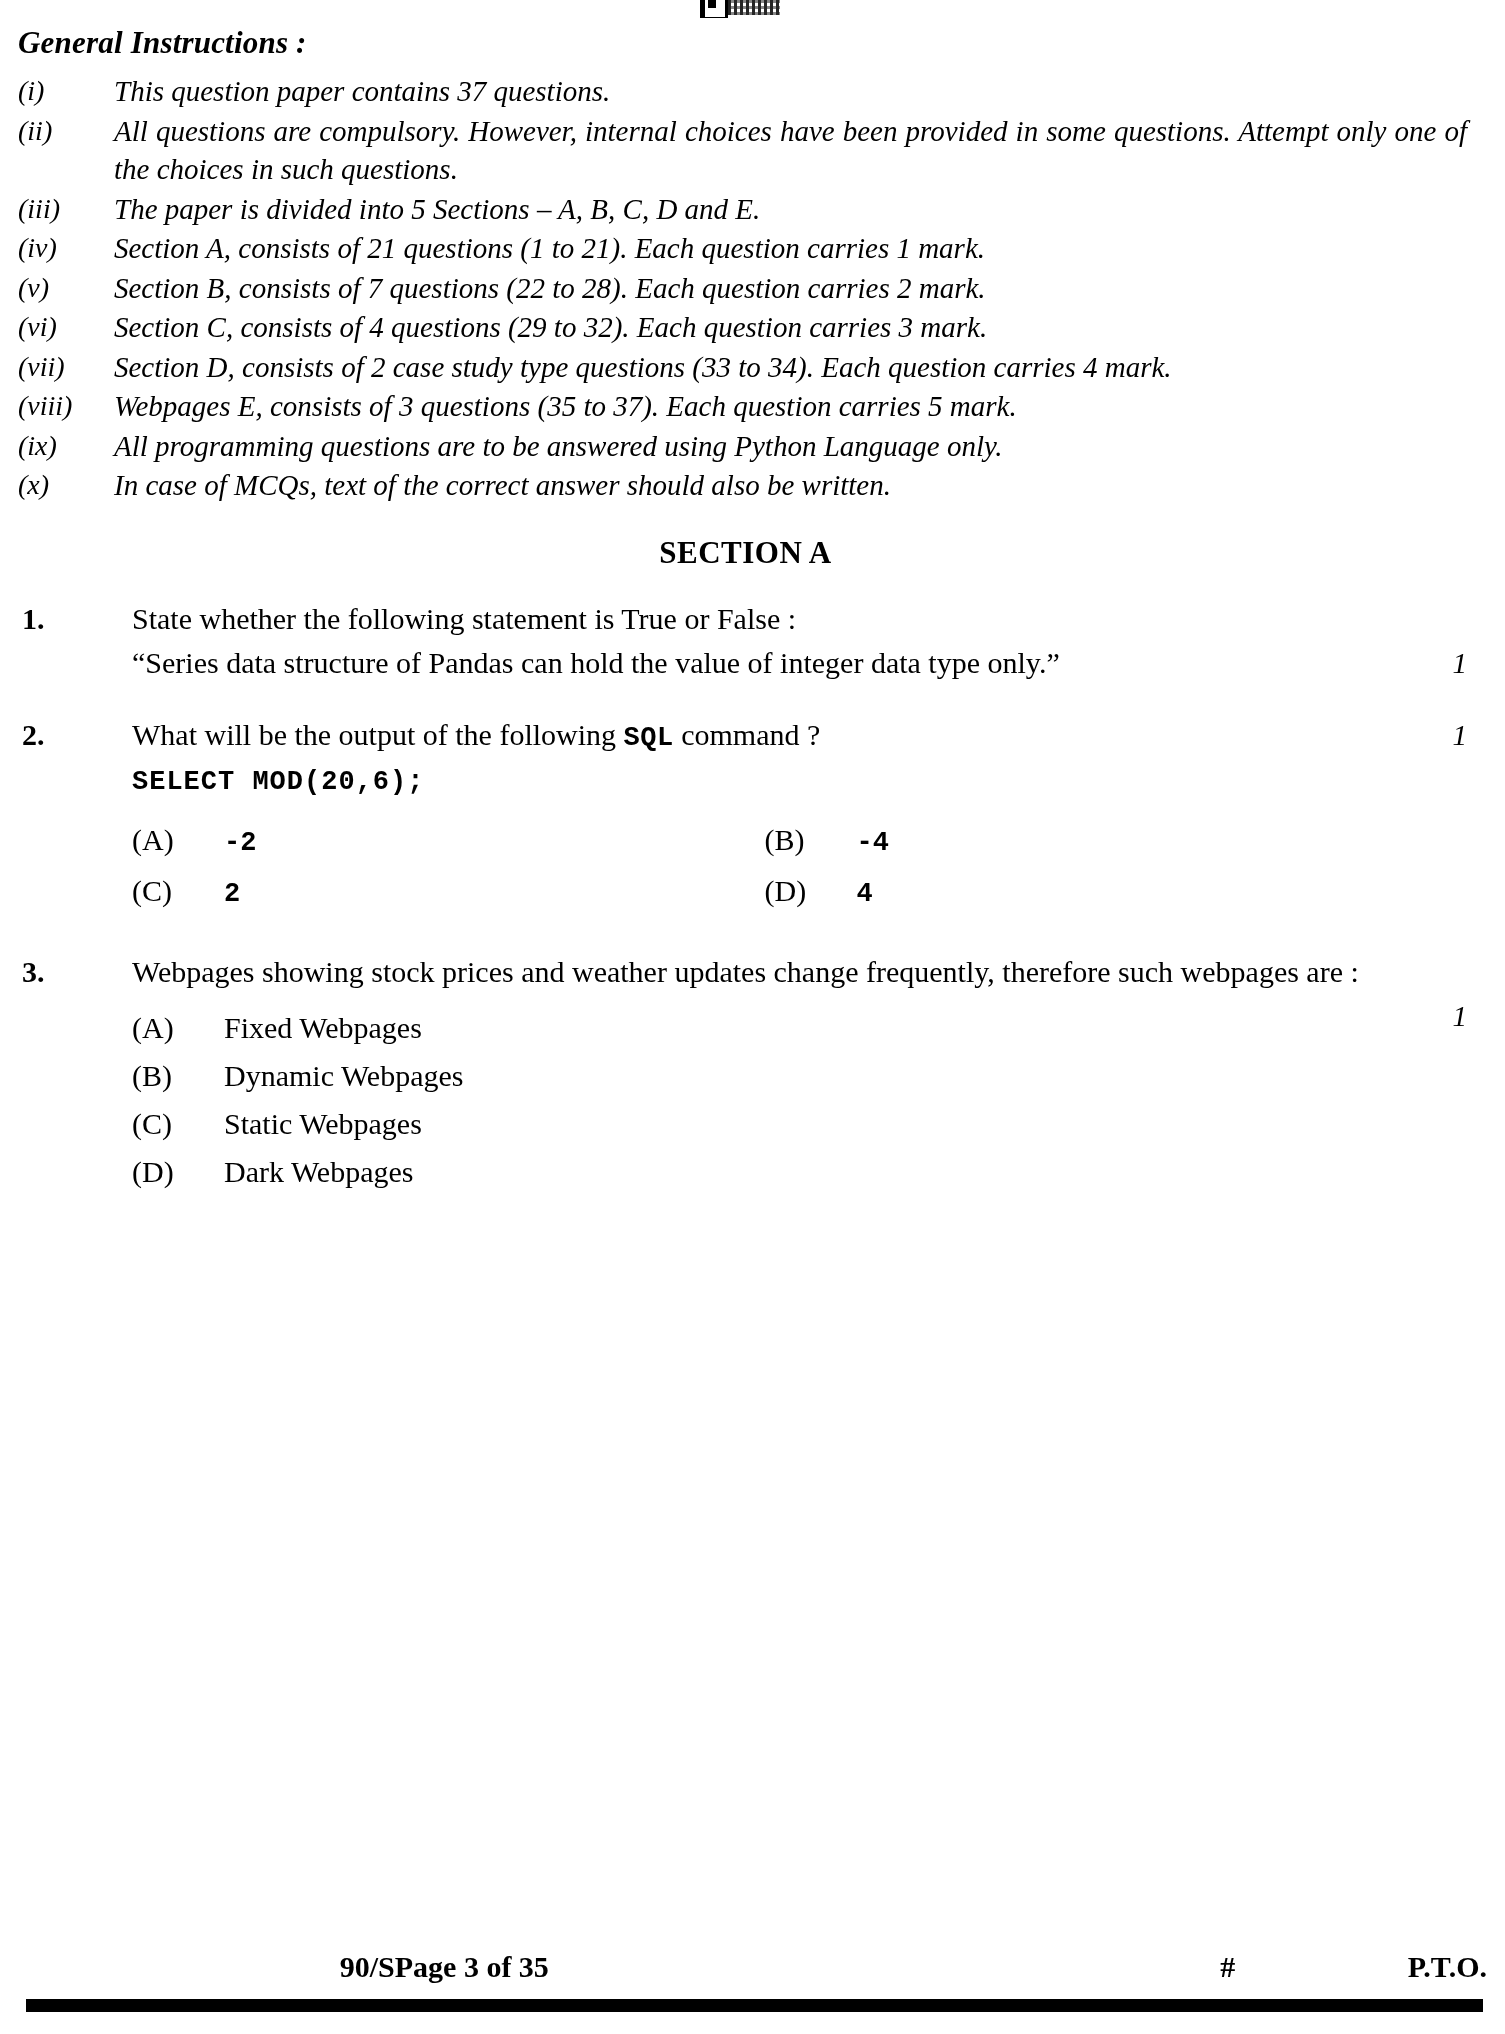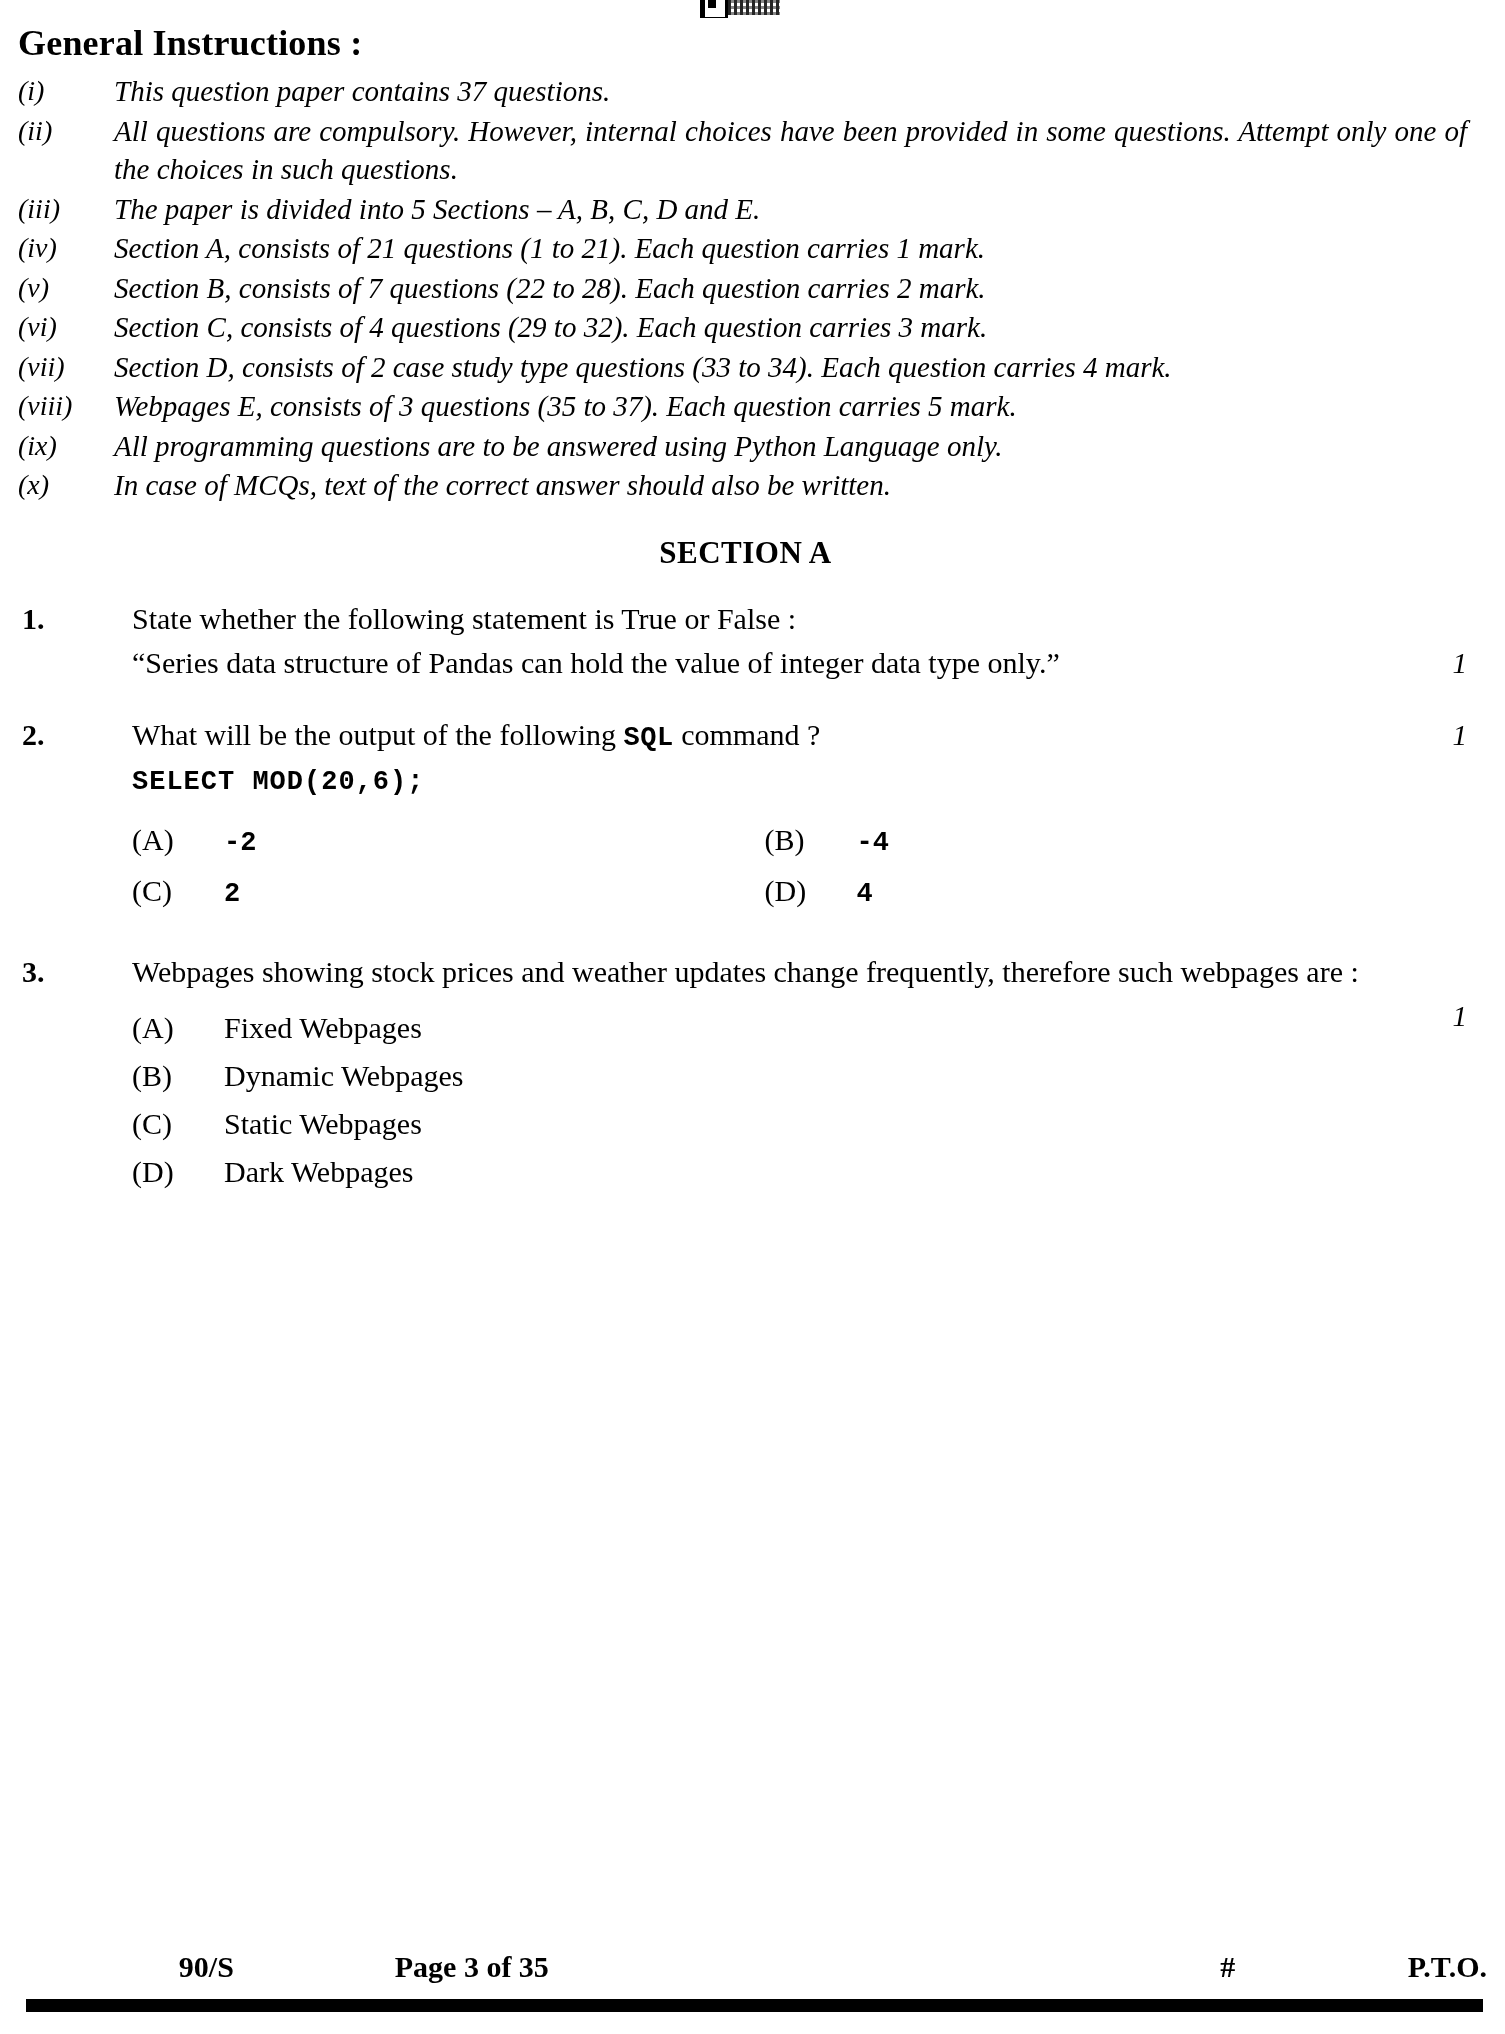--- a/index.html
+++ b/index.html
@@ -62,21 +62,22 @@
   
   .content {
     position: absolute;
     left: 18px;
     top: 24px;
     width: 1455px;
   }
 
   .gi-title {
     font-weight: bold;
-    font-size: 36px;
+    font-style: italic;
+    font-size: 31px;
     line-height: 38px;
     margin: 0 0 10px 0;
     letter-spacing: .2px;
   }
 
   
   .inst {
     display: flex;
     align-items: flex-start;
     font-style: italic;
@@ -191,21 +192,21 @@
     position: absolute;
     left: 18px;
     right: 18px;
     bottom: 46px;
     height: 42px;
     display: flex;
     align-items: center;
     font-weight: bold;
     font-size: 30px;
   }
-  .footer .f-left { width: 26%; text-align: center; }
+  .footer .f-left { width: 26%; text-align: right; }
   .footer .f-center { width: 38%; }
   .footer .f-hash { width: 20%; text-align: right; padding-right: 20px; font-weight: bold; }
   .footer .f-right { width: 16%; text-align: right; }
 
   .footer-rule {
     position: absolute;
     left: 26px;
     right: 22px;
     bottom: 22px;
     height: 13px;

